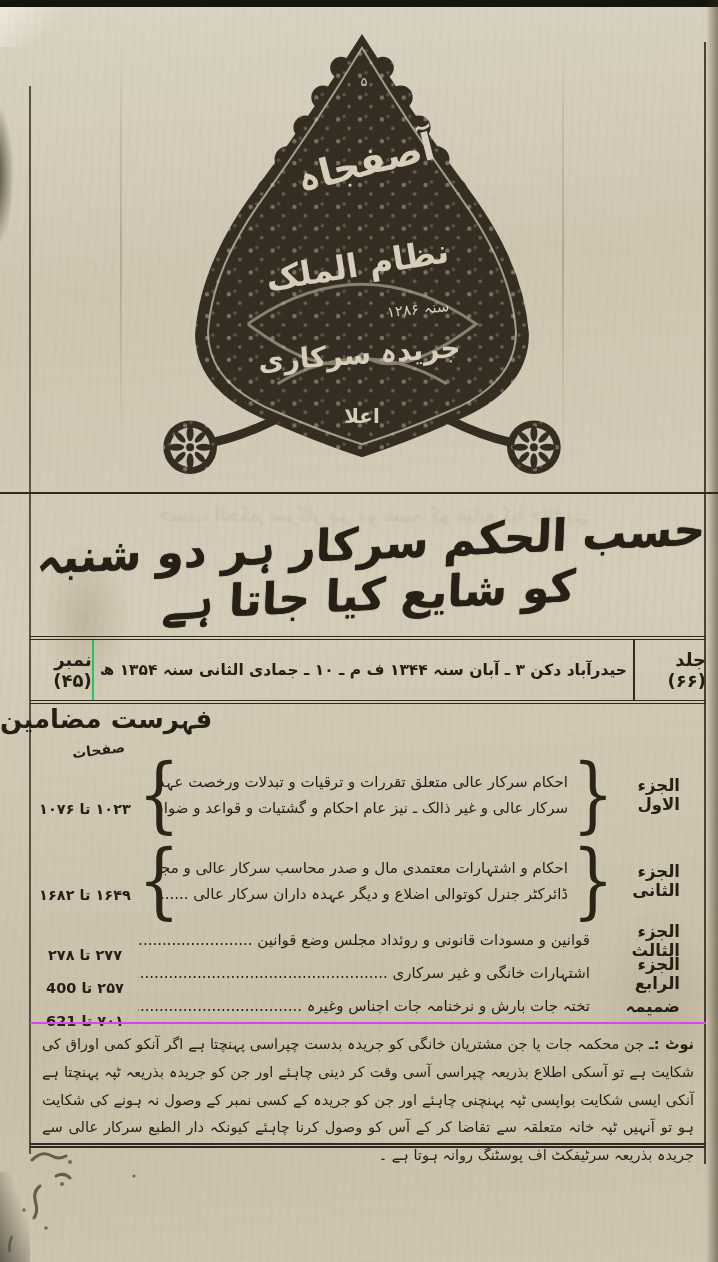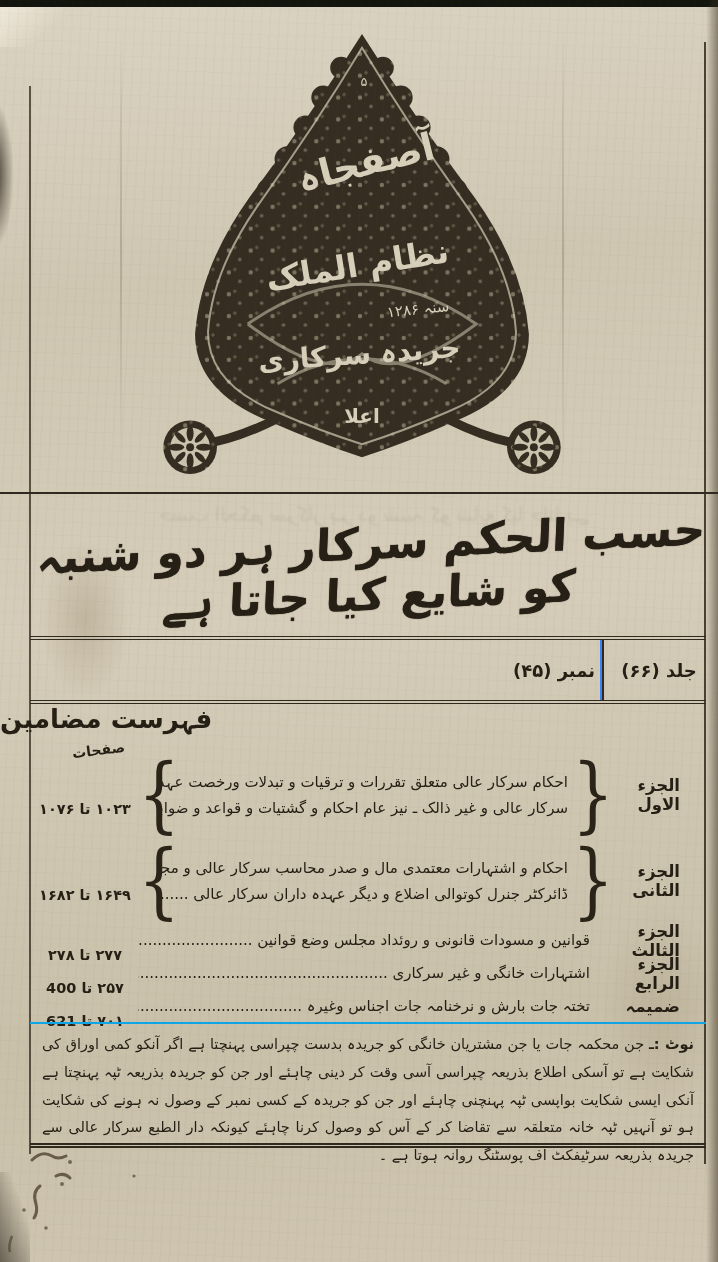--- a/index.html
+++ b/index.html
@@ -32,39 +32,39 @@
            font-size:44px;font-weight:bold;letter-spacing:1px;color:#251f15;
            transform:rotate(-2.5deg) skewX(-5deg);text-shadow:0 0 1px #251f15;}
   .ghost{position:absolute;left:60px;top:2px;width:560px;text-align:center;font-size:20px;
          color:#241e14;opacity:.07;filter:blur(1px);transform:scaleX(-1);}
 
   .headerrow{position:absolute;left:30px;top:636px;width:676px;height:60px;display:flex;
              border-top:4px double #2f2920;border-bottom:4px double #2f2920;align-items:stretch;}
   .cell{display:flex;align-items:center;justify-content:center;}
   .cell-vol{width:94px;border-left:2px solid #2f2920;font-size:18px;font-weight:bold;padding-left:8px;}
   .cell-date{flex:1;font-size:15.5px;font-weight:bold;padding:0 6px;white-space:nowrap;}
-  .cell-num{width:92px;border-right:2px solid #3b82f6;font-size:18px;font-weight:bold;}
+  .cell-num{width:92px;border-right:2px solid #22c55e;font-size:18px;font-weight:bold;}
 
   .tochead{position:absolute;left:0;top:704px;width:718px;text-align:left;
            font-size:26px;font-weight:bold;}
   .pageshdr{position:absolute;left:72px;top:742px;font-size:14px;font-weight:bold;transform:rotate(-7deg);}
 
   .toc{position:absolute;right:38px;top:752px;width:648px;}
   .row{display:flex;align-items:center;}
   .row.tall{height:86px;}
   .row.short{height:33px;}
   .sec{width:86px;flex:none;font-size:16.5px;font-weight:bold;}
   .brace{flex:none;width:22px;font-size:66px;font-weight:200;line-height:1;
          transform:scaleY(1.25);color:#2a2418;font-family:"DejaVu Serif",serif;text-align:center;}
   .desc{flex:1;font-size:15px;line-height:1.75;text-align:right;padding:0 4px;overflow:hidden;}
   .desc .ln{display:block;white-space:nowrap;}
   .pg{width:106px;flex:none;font-size:14.5px;font-weight:bold;text-align:center;letter-spacing:1px;margin-top:28px;}
 
   .notebox{position:absolute;left:30px;top:1022px;width:676px;height:126px;box-sizing:border-box;
-           border-top:2px solid #0ea5e9;border-bottom:5px double #2f2920;
+           border-top:2px solid #d946ef;border-bottom:5px double #2f2920;
            padding:7px 12px 4px 12px;font-size:14.5px;line-height:1.92;text-align:justify;}
   .notelabel{font-weight:bold;}
 
   .scribble{position:absolute;left:4px;top:1146px;}
   svg text{font-family:"DejaVu Sans",sans-serif;}
 </style>
 </head>
 <body>
 
 <div class="photo">
@@ -167,20 +167,21 @@
   </svg>
 
   <div class="band-top"></div>
   <div class="pubband">
     <div class="ghost">حسب الحکم سرکار ہر دو شنبہ کو شایع کیا جاتا ہے</div>
     <div class="pubtext">حسب الحکم سرکار ہر دو شنبہ کو شایع کیا جاتا ہے</div>
   </div>
 
   <div class="headerrow">
     <div class="cell cell-vol">جلد (۶۶)</div>
+    <div class="cell cell-date">حیدرآباد دکن ۳ ـ آبان سنہ ۱۳۴۴ ف م ـ ۱۰ ـ جمادی الثانی سنہ ۱۳۵۴ ھ</div>
     <div class="cell cell-num">نمبر (۴۵)</div>
   </div>
 
   <div class="tochead">فہرست مضامین</div>
   <div class="pageshdr">صفحات</div>
 
   <div class="toc">
 
     <div class="row tall">
       <div class="sec">الجزء الاول</div>

